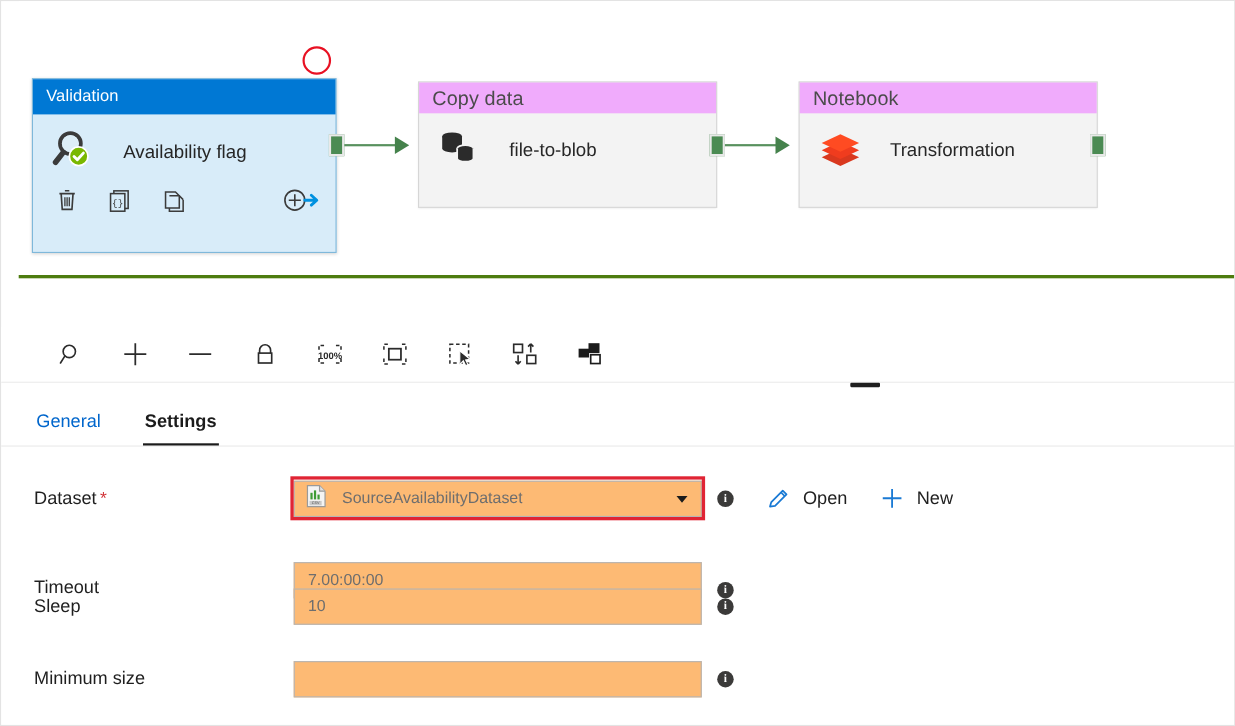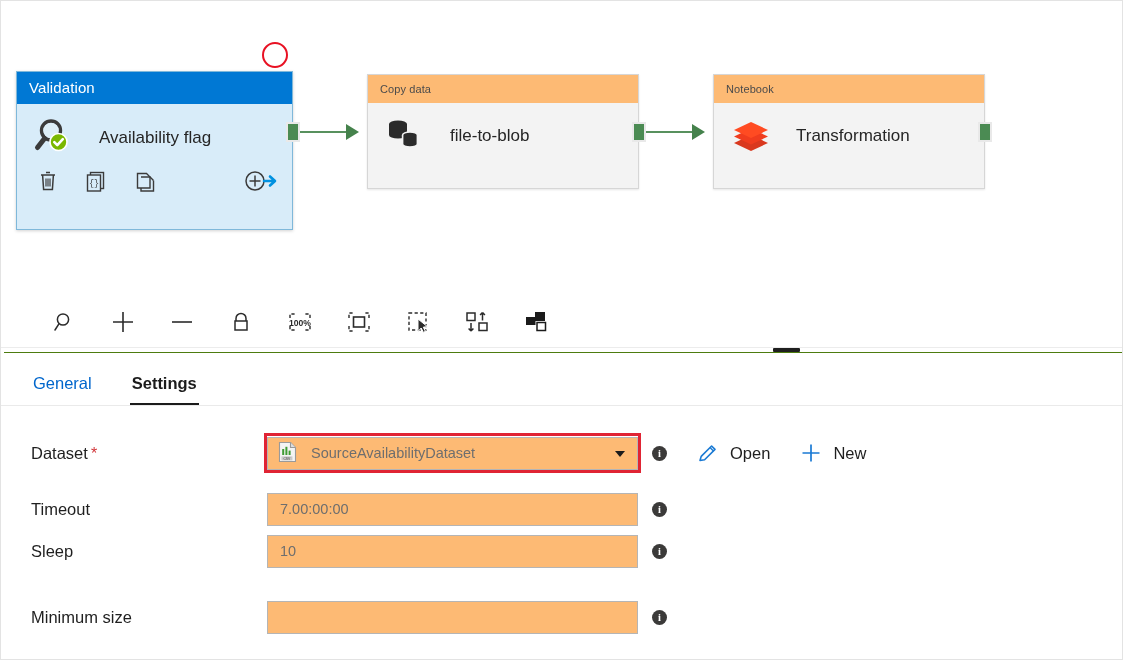--- a/index.html
+++ b/index.html
@@ -12,37 +12,37 @@
     position: relative;
     width: 1123px; height: 660px;
     background: #ffffff;
     border: 1px solid #e3e3e3;
     overflow: hidden;
   }
 
   
   .canvas {
     position: absolute;
-    left: 3px; top: 0; right: 0; height: 352px;
+    left: 16px; top: 0; right: 0; height: 252px;
     background: #ffffff;
-    border-bottom: 1px solid #4d7c0f;
+    border-bottom: 3px solid #4d7c0f;
   }
 
   
   .node {
     position: absolute;
     background: #f3f3f3;
     border: 1px solid #d6d6d6;
     box-shadow: 0 1px 2px rgba(0,0,0,.10);
   }
   .node-header {
     height: 28px;
-    background: #fdba74;
+    background: #f0abfc;
     color: #4b4b4b;
-    font-size: 11px;
+    font-size: 18px;
     line-height: 28px;
     padding-left: 12px;
     letter-spacing: .1px;
     white-space: nowrap;
     overflow: hidden;
   }
   .node-body {
     display: flex;
     align-items: center;
     padding: 10px 10px 10px 16px;
@@ -441,21 +441,21 @@
       <span class="link-btn">
         <svg width="22" height="22" viewBox="0 0 22 22">
           <path d="M11 2.5 v17 M2.5 11 h17" stroke="#1a7ad4" stroke-width="1.7"></path>
         </svg>
         <span class="lbl">New</span>
       </span>
 
       <div class="highlight-box" style="left:233px; top:-3px; width:377px; height:40px;"></div>
     </div>
 
-    <div class="row" style="top:86px;">
+    <div class="row" style="top:104px;align-items:flex-end;">
       <div class="row-label">Timeout</div>
       <div class="field">
         <span class="field-text">7.00:00:00</span>
       </div>
       <span class="info-icon">i</span>
     </div>
 
     <div class="row" style="top:128px;">
       <div class="row-label">Sleep</div>
       <div class="field">

